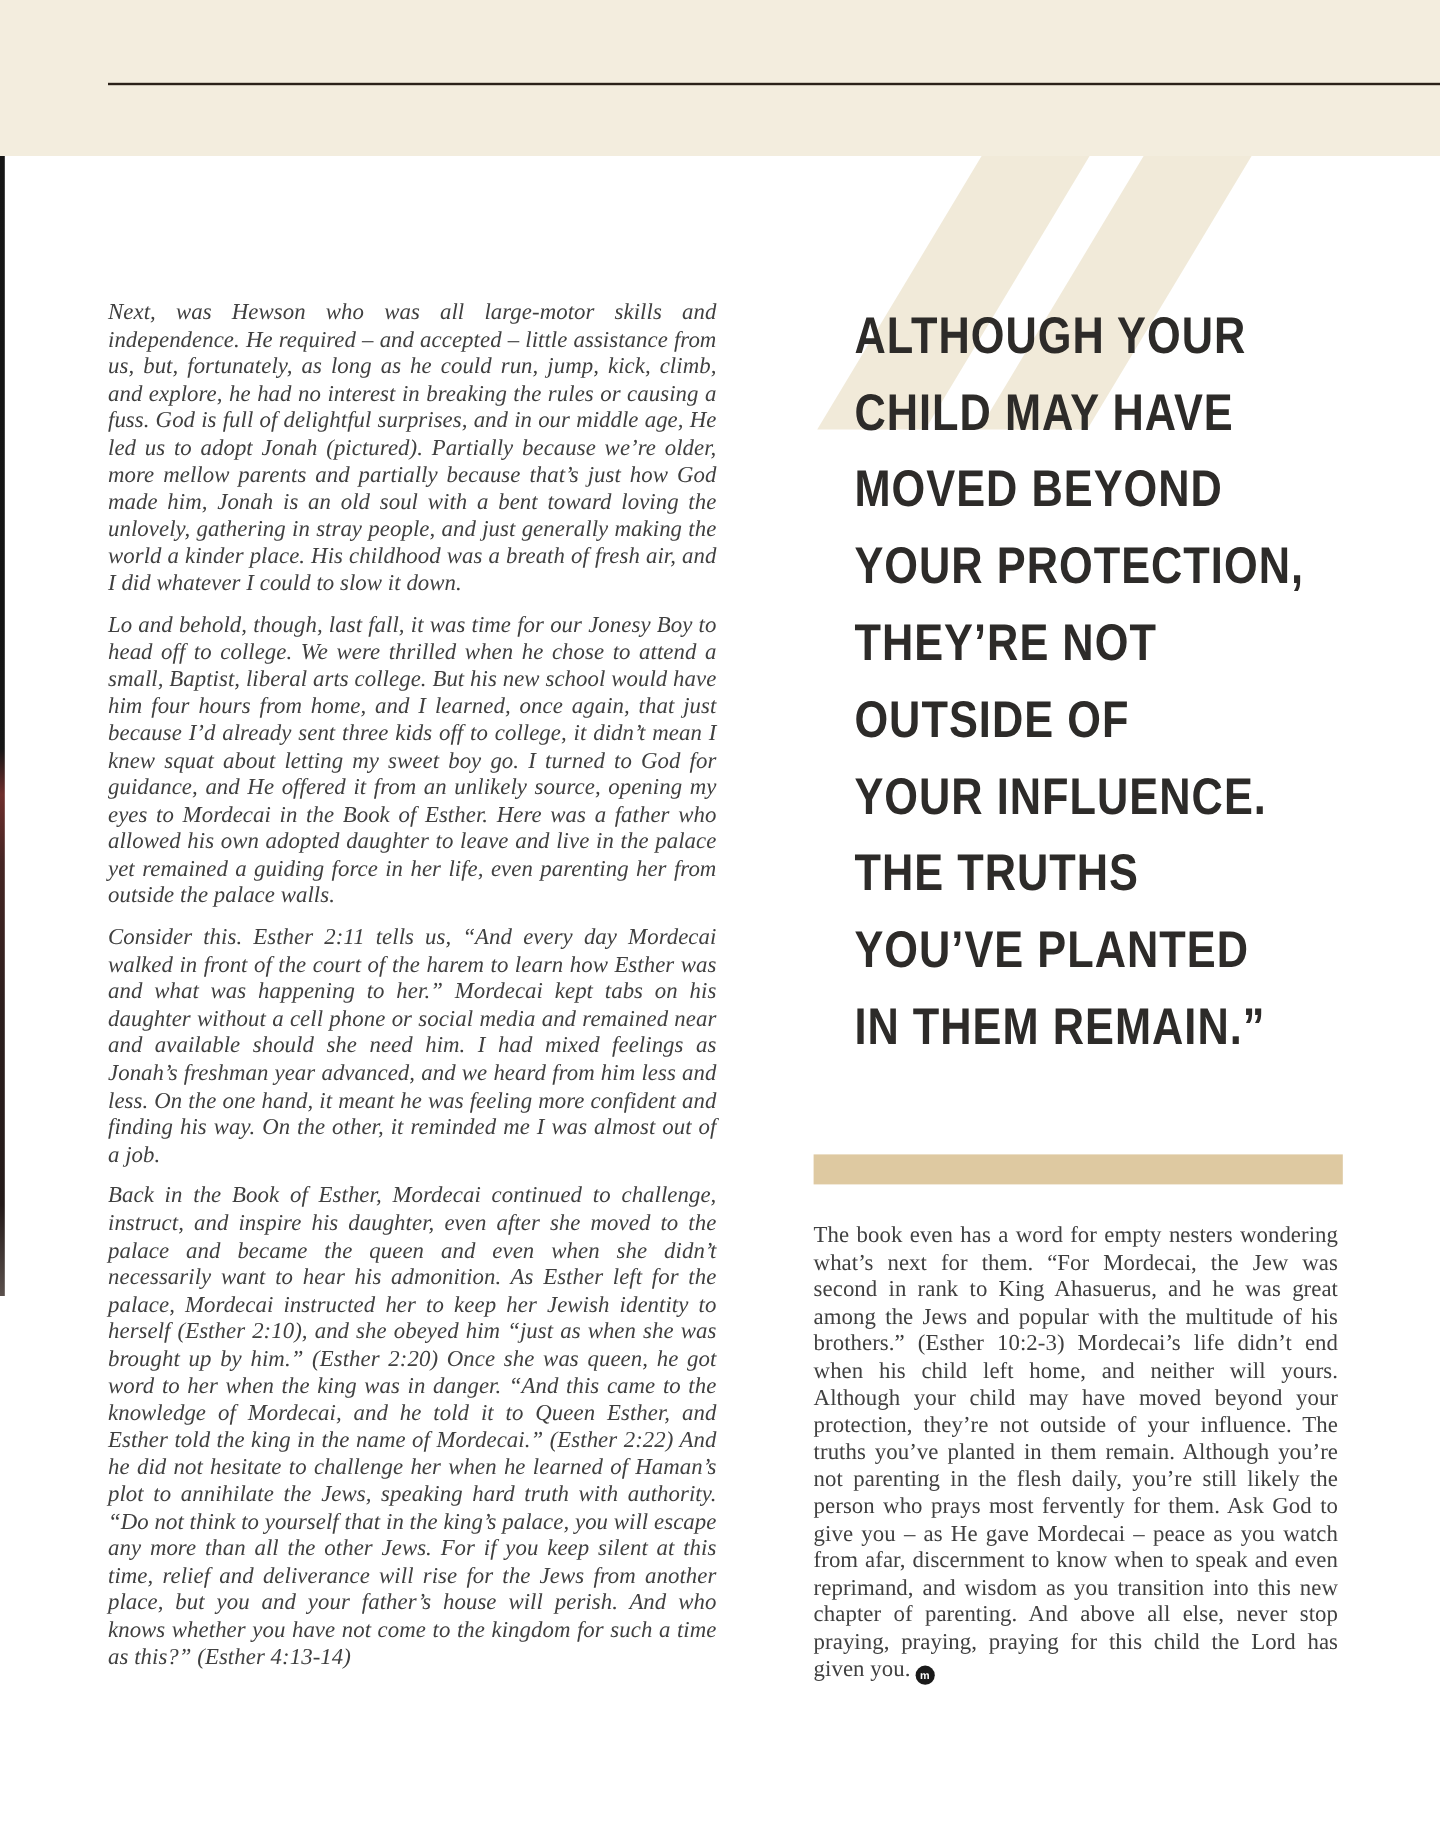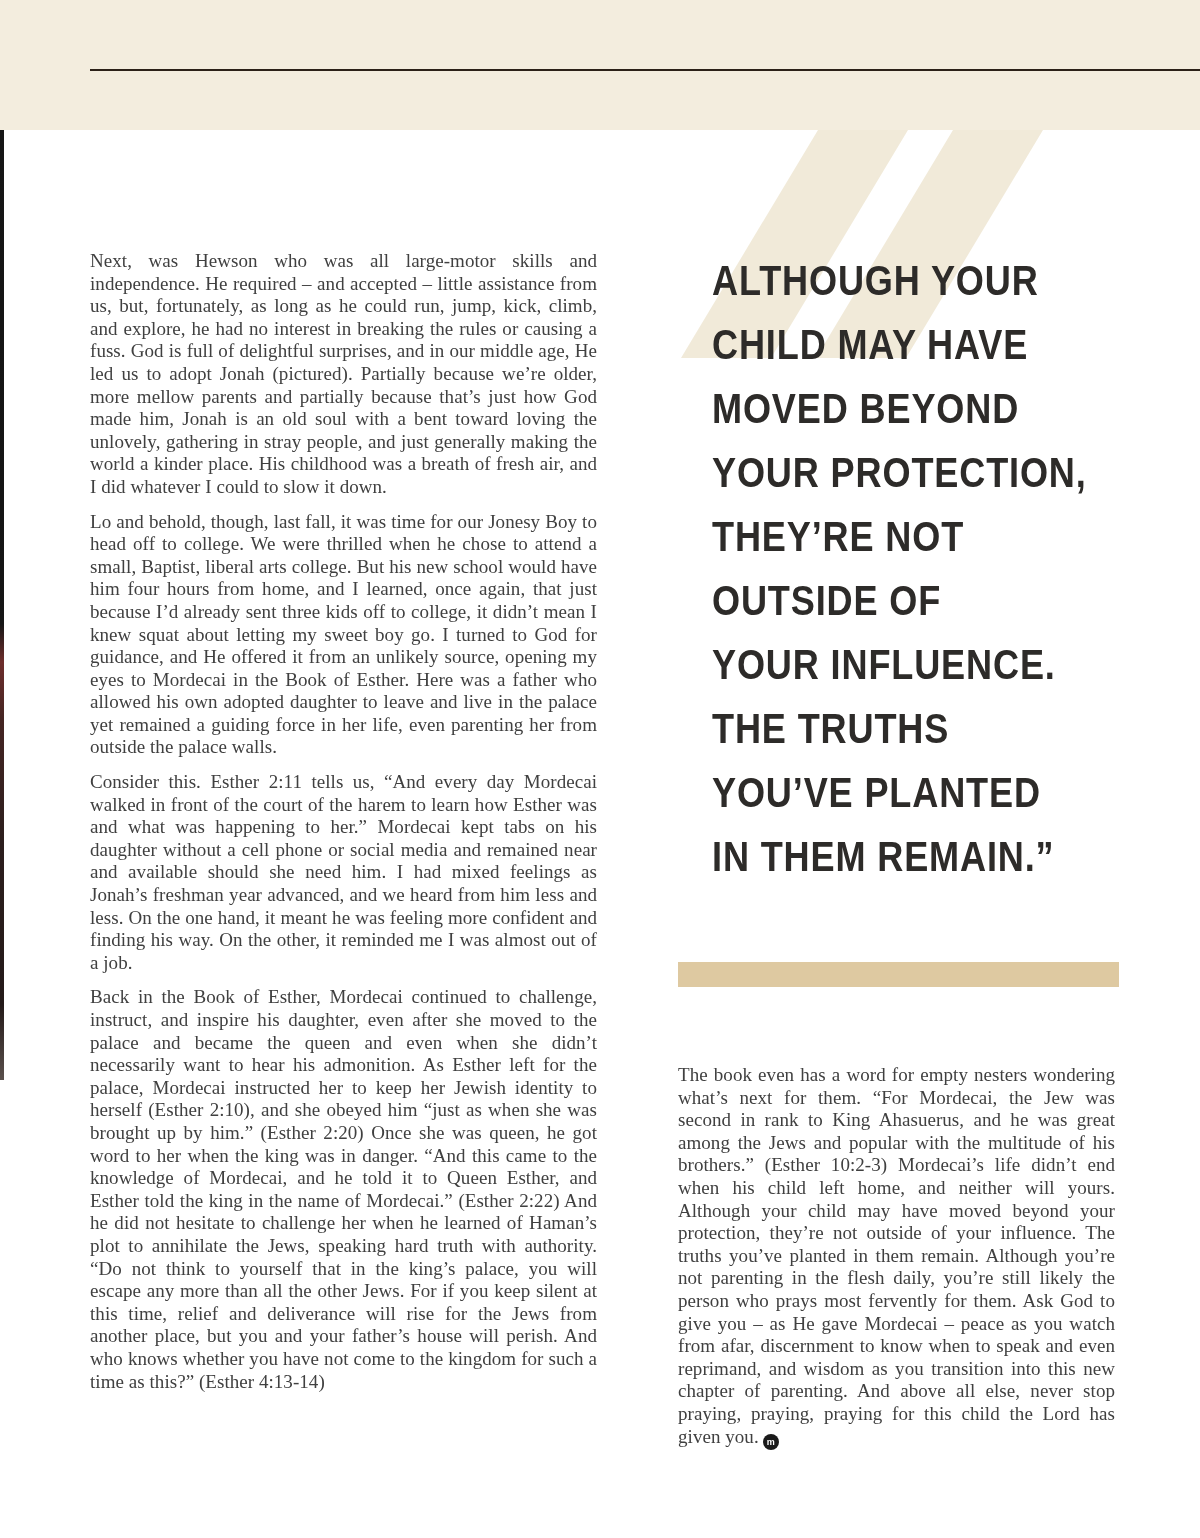--- a/index.html
+++ b/index.html
@@ -21,33 +21,33 @@
   
   .edge-strip {
     position:absolute; left:0; top:130px; width:4px; height:950px;
     background:linear-gradient(#161616 0%, #141414 40%, #161616 52%, #6e2e2c 56%,
                                #452523 62%, #2c1e1d 75%, #241a19 92%, #5a504c 100%);
   }
   
   .col-left {
     position:absolute; left:90px; top:250px; width:507px;
     color:#404040; font-size:19px; line-height:22.6px;
-    text-align:justify; letter-spacing:0.05px;
+    text-align:justify; letter-spacing:0.05px;font-style:italic;
   }
   .col-left p { margin:0 0 12px 0; }
   .pull-quote {
     position:absolute; left:712px; top:248px; width:520px;
     color:#2d2b29; font-family:"Liberation Sans", sans-serif;
     font-weight:bold; font-size:43px; line-height:64px; letter-spacing:1px;
     transform:scaleX(0.84); transform-origin:top left; white-space:nowrap;
     z-index:2;
   }
   .divider-bar { position:absolute; left:678px; top:962px; width:441px; height:25px; background:#dec9a1; }
   .col-right {
-    position:absolute; left:678px; top:1064px; width:437px;
+    position:absolute; left:678px; top:1019px; width:437px;
     color:#404040; font-size:19px; line-height:22.6px;
     text-align:justify; letter-spacing:0.05px;
   }
   .col-right p { margin:0; }
   .end-mark {
     display:inline-block; width:16px; height:16px; border-radius:50%;
     background:#1a1a1a; color:#ffffff;
     font-family:"Liberation Sans", sans-serif; font-size:9px; font-weight:bold;
     text-align:center; line-height:16px; vertical-align:-2px; margin-left:4px;
   }

